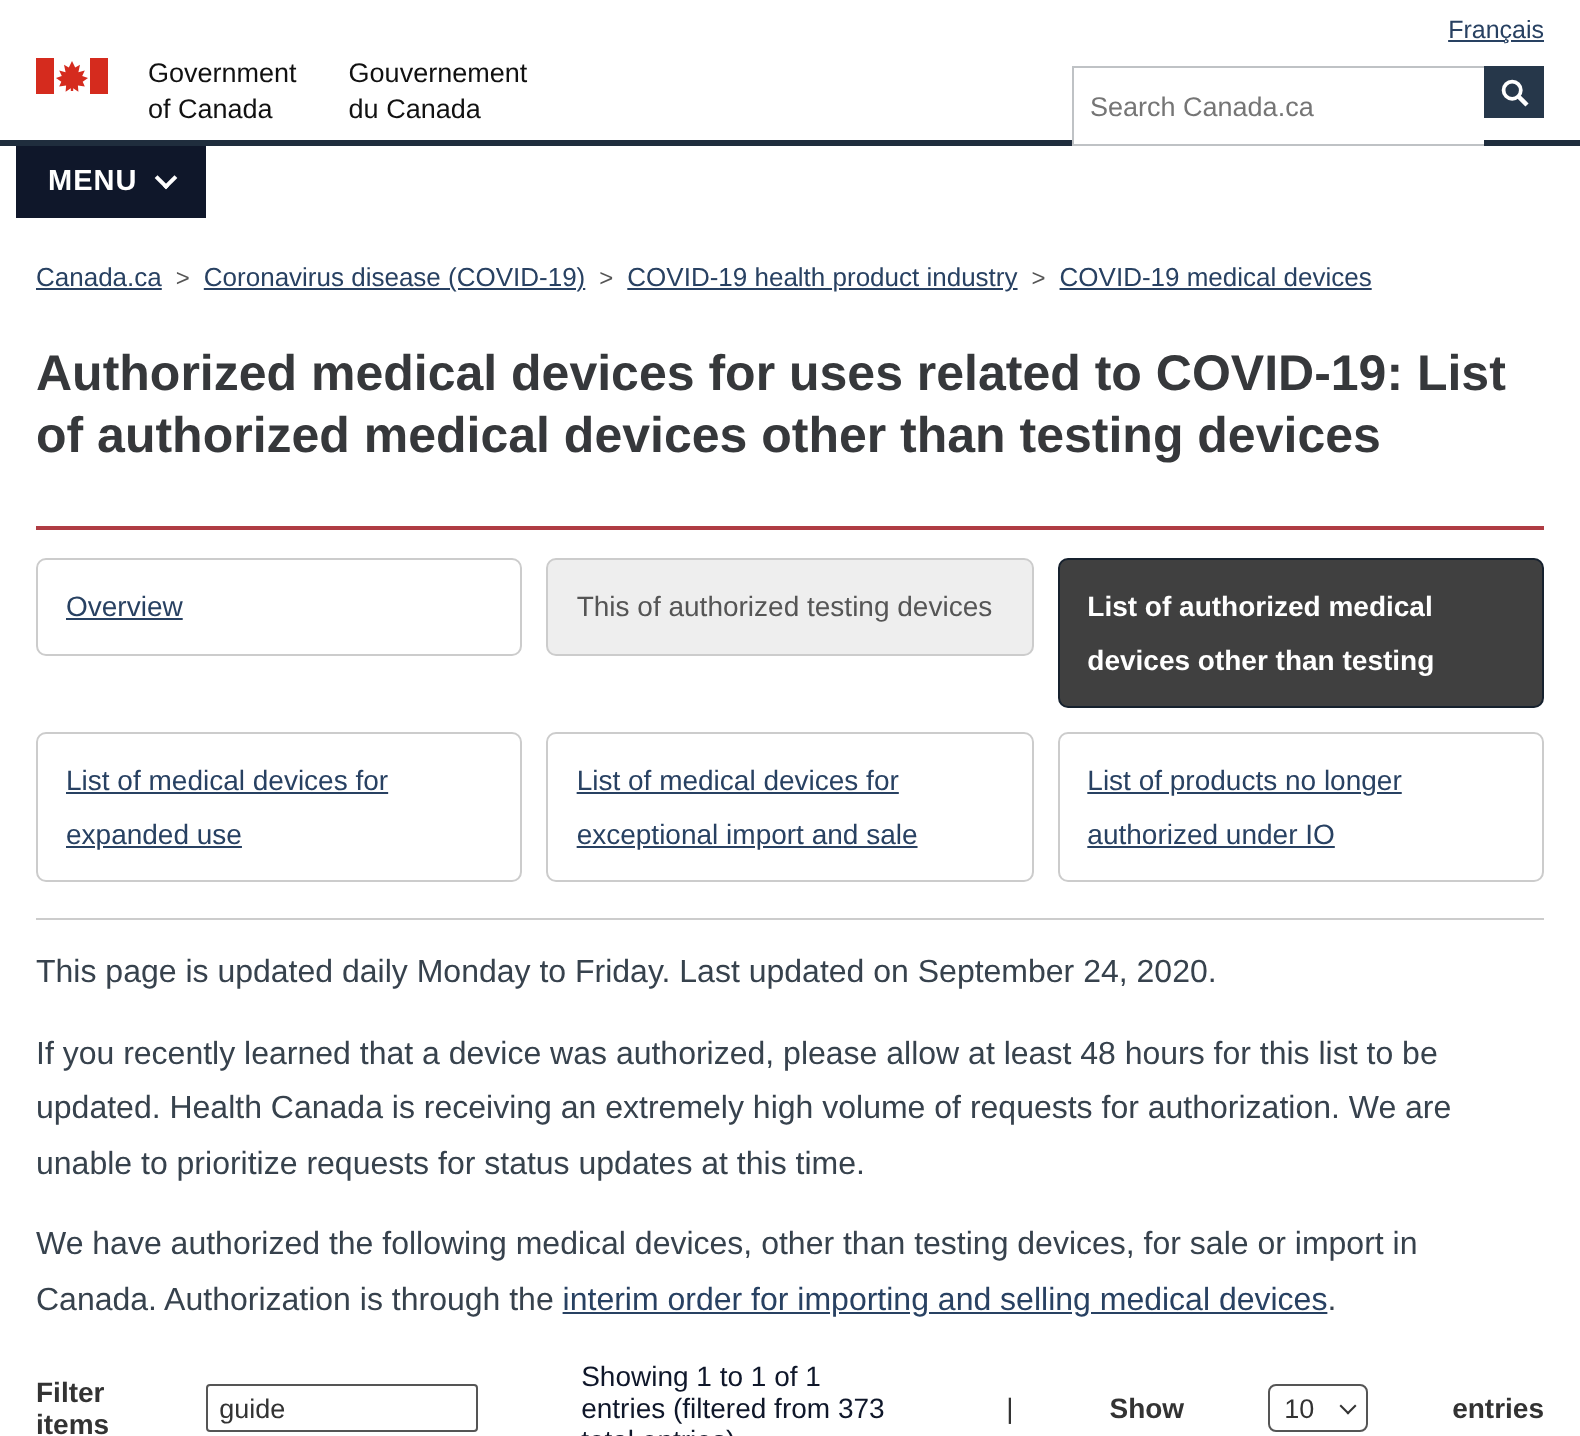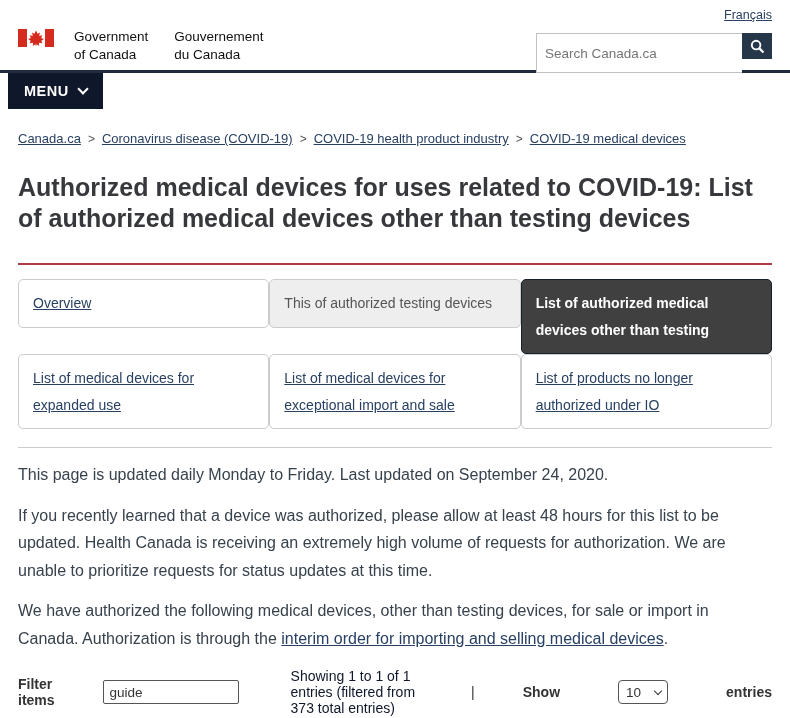--- a/index.html
+++ b/index.html
@@ -53,21 +53,21 @@
 
   
   .page-title {
     margin: 26px 18px 0 18px; font-size: 25px; font-weight: bold; color: #36383b;
     line-height: 1.22; padding-bottom: 30px; border-bottom: 2px solid #af3c43;
   }
 
   
   .tabs-grid {
     margin: 14px 18px 0 18px; display: grid; grid-template-columns: 1fr 1fr 1fr;
-    gap: 0; align-items: start;
+    gap: 12px; align-items: start;
   }
   .tab-box {
     border: 1px solid #ccc; border-radius: 5px; background: #fff;
     padding: 10px 14px; font-size: 14px; line-height: 1.9; min-height: 44px; cursor: pointer;
   }
   .tab-box a { text-decoration: underline; cursor: pointer; }
   .tab-box.tab--muted { background: #eee; color: #555; cursor: default; }
   .tab-box.tab--active {
     background: #404040; border-color: #16212e; color: #fff; font-weight: bold; cursor: default;
   }
@@ -84,21 +84,21 @@
   }
   .filter-label { font-weight: bold; margin-right: 8px; }
   .filter-input {
     width: 136px; height: 24px; border: 1px solid #555; border-radius: 2px;
     font-size: 13.5px; padding: 0 6px; color: #333; outline: none;
     font-family: "Liberation Sans", sans-serif;
   }
   .showing-text { margin-left: 12px; color: #0f172a; }
   .pipe-sep { margin: 0 8px; color: #333; }
   .show-label, .entries-label { font-weight: bold; }
-  .show-select-wrap { position: relative; margin: 0 18px; }
+  .show-select-wrap { position: relative; margin: 0 2px; }
   .show-select {
     appearance: none; -webkit-appearance: none; width: 50px; height: 24px;
     border: 1px solid #555; border-radius: 4px; background: #fff;
     font-size: 13.5px; padding: 0 18px 0 7px; color: #333; cursor: pointer;
     font-family: "Liberation Sans", sans-serif;
   }
   .select-chevron {
     position: absolute; right: 7px; top: 8px; width: 6px; height: 6px;
     border-right: 1.8px solid #333; border-bottom: 1.8px solid #333;
     transform: rotate(45deg); pointer-events: none;

